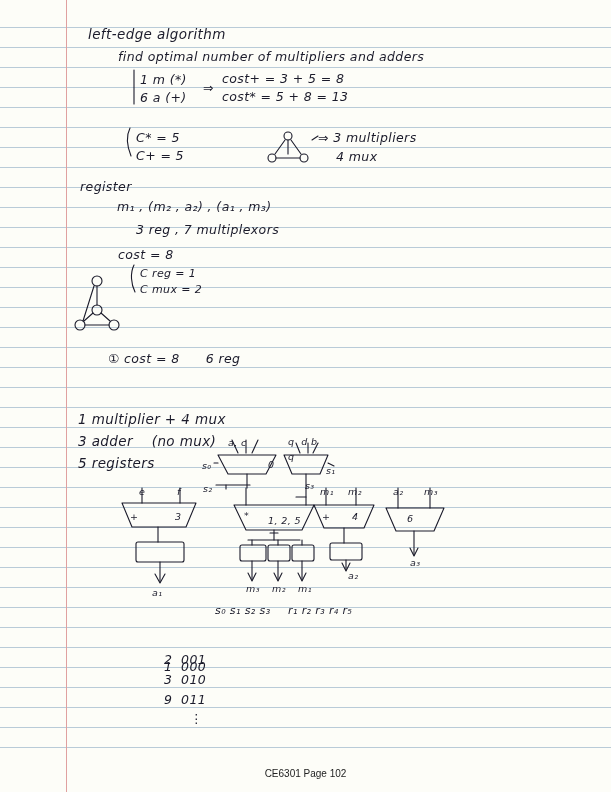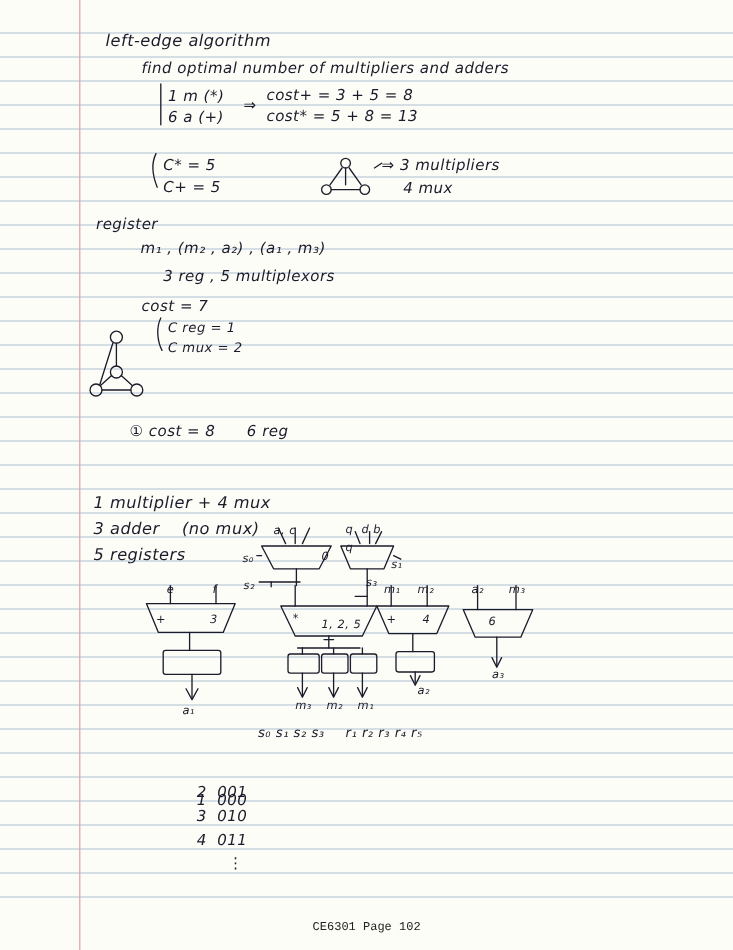--- a/index.html
+++ b/index.html
@@ -29,21 +29,21 @@
   }
   .hw.sm{font-size:11px;}
   .hw.md{font-size:12.5px;}
   .hw.lg{font-size:13.5px;}
   .hw.xs{font-size:9.5px;}
   .ital{font-style:italic;}
   .footer{
     position:absolute;
     left:0;right:0;
     text-align:center;
-    font-family:Liberation Mono, monospace;
+    font-family:Liberation Sans, sans-serif;
     font-size:10px;
     color:#222;
   }
   svg.draw{position:absolute;left:0;top:0;width:611px;height:792px;pointer-events:none;}
   svg.draw *{stroke:#1b1b2b;fill:none;stroke-width:1.1;stroke-linecap:round;stroke-linejoin:round;}
 </style>
 </head>
 <body>
 
 <div id="page">
@@ -98,22 +98,22 @@
   <div class="hw md ital" style="left:222px; top:90px">cost* = 5 + 8 = 13</div>
 
   <div class="hw md ital" style="left:136px; top:131px">C* = 5</div>
   <div class="hw md ital" style="left:136px; top:149px">C+ = 5</div>
 
   <div class="hw md ital" style="left:318px; top:131px">⇒ 3 multipliers</div>
   <div class="hw md ital" style="left:336px; top:150px">4 mux</div>
 
   <div class="hw md ital" style="left:80px;  top:180px">register</div>
   <div class="hw md ital" style="left:117px; top:200px">m₁ , (m₂ , a₂) , (a₁ , m₃)</div>
-  <div class="hw md ital" style="left:136px; top:223px">3 reg , 5 multiplexors</div>
-  <div class="hw md ital" style="left:118px; top:248px">cost = 7</div>
+  <div class="hw md ital" style="left:136px; top:223px">3 reg , 7 multiplexors</div>
+  <div class="hw md ital" style="left:118px; top:248px">cost = 8</div>
   <div class="hw sm ital" style="left:140px; top:268px">C reg = 1</div>
   <div class="hw sm ital" style="left:140px; top:284px">C mux = 2</div>
 
   <div class="hw md ital" style="left:108px; top:352px">① cost = 8      6 reg</div>
 
   <div class="hw lg ital" style="left:78px;  top:412px">1 multiplier + 4 mux</div>
   <div class="hw lg ital" style="left:78px;  top:434px">3 adder    (no mux)</div>
   <div class="hw lg ital" style="left:78px;  top:456px">5 registers</div>
 
   <div class="hw xs ital" style="left:228px; top:438px">a, c</div>
@@ -148,21 +148,21 @@
   <div class="hw xs ital" style="left:298px; top:584px">m₁</div>
   <div class="hw xs ital" style="left:348px; top:571px">a₂</div>
   <div class="hw xs ital" style="left:410px; top:558px">a₃</div>
 
   <div class="hw sm ital" style="left:215px; top:605px">s₀ s₁ s₂ s₃</div>
   <div class="hw sm ital" style="left:288px; top:605px">r₁ r₂ r₃ r₄ r₅</div>
 
   <div class="hw md ital" style="left:164px; top:660px">1  000</div>
   <div class="hw md ital" style="left:164px; top:653px">2  001</div>
   <div class="hw md ital" style="left:164px; top:673px">3  010</div>
-  <div class="hw md ital" style="left:164px; top:693px">4  011</div>
+  <div class="hw md ital" style="left:164px; top:693px">9  011</div>
   <div class="hw md" style="left:190px; top:712px">⋮</div>
 
   <svg class="draw" viewBox="0 0 611 792">
 
     <path d="M134,70 L134,104"></path>
 
     <path d="M130,128 C126,136 127,146 131,156"></path>
 
     <circle cx="288" cy="136" r="4"></circle>
     <circle cx="272" cy="158" r="4"></circle>

